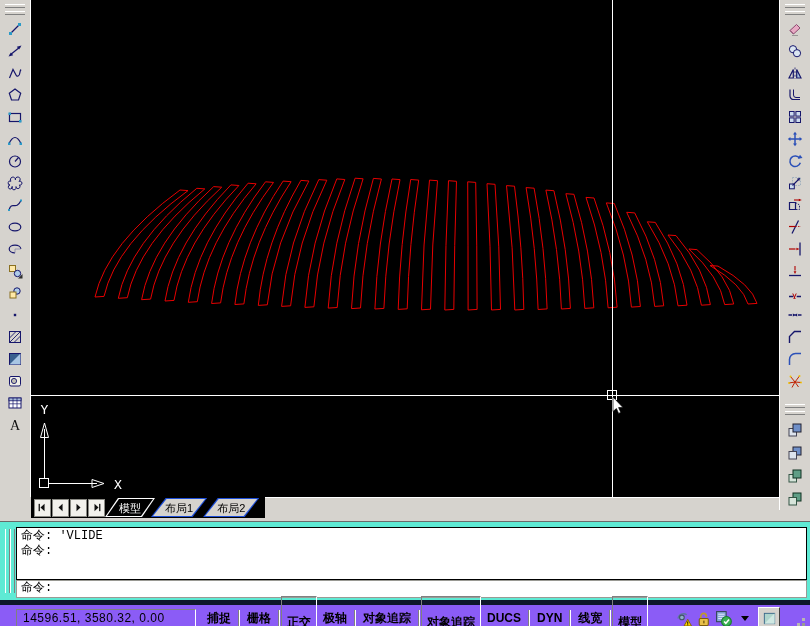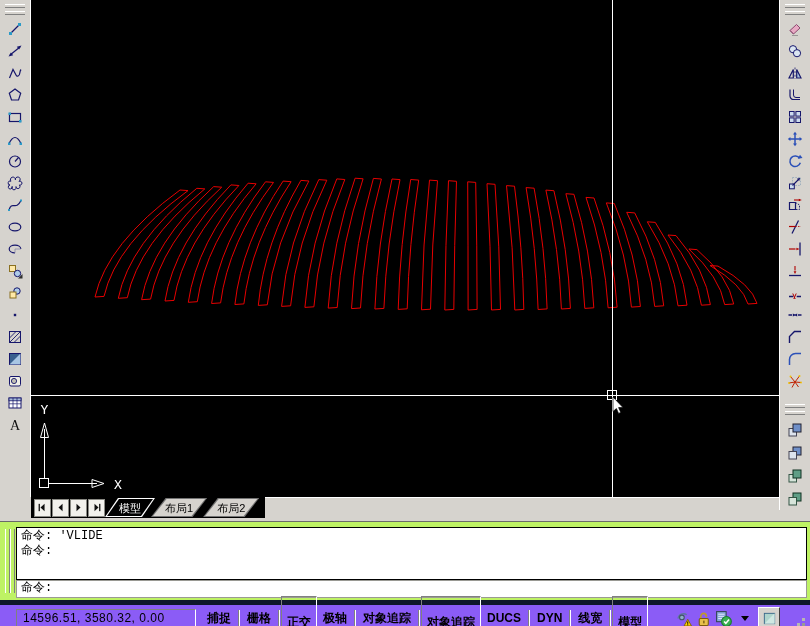--- a/index.html
+++ b/index.html
@@ -18,28 +18,28 @@
   .icn{display:flex;width:16px;height:16px;}
   .order-gap{height:26px;}
   .order-btn{height:23px;}
   
   #canvas{position:absolute;left:31px;top:0;width:748px;height:497px;background:#000;}
   #canvas svg{position:absolute;left:0;top:0;}
   
   #tabstrip{position:absolute;left:31px;top:497px;width:748px;height:21px;background:#000;display:flex;align-items:center;}
   .tab-nav{width:15px;height:16px;background:#f2f1ec;border:1px solid #8a8a84;margin-left:1px;display:flex;align-items:center;justify-content:center;}
   .tabs{display:flex;margin-left:4px;height:19px;}
-  .tab{height:19px;display:flex;margin-left:-4px;clip-path:polygon(26% 0,100% 0,74% 100%,0 100%);background:#737373;padding:0;}
+  .tab{height:19px;display:flex;margin-left:-4px;clip-path:polygon(26% 0,100% 0,74% 100%,0 100%);background:#1d4ed8;padding:0;}
   .tab-in{margin:1px 2px;padding:1px 12px 0 12px;font-size:11px;line-height:16px;
     clip-path:polygon(26% 0,100% 0,74% 100%,0 100%);background:#d6d3ce;color:#000;white-space:nowrap;}
   .tab.active{background:#fff;}
   .tab.active .tab-in{background:#000;color:#fff;}
   #tab-filler{flex:1;height:21px;background:#d6d3ce;border-top:1px solid #fff;margin-left:6px;}
   
-  #command{position:absolute;left:0;top:521px;width:810px;height:78px;background:#bef264;border-top:1px solid #6a6a6a;}
+  #command{position:absolute;left:0;top:521px;width:810px;height:78px;background:#5eead4;border-top:1px solid #6a6a6a;}
   .grip-v{position:absolute;top:7px;width:3px;height:64px;border-left:1px solid #fff;border-right:1px solid #808080;}
   #cmd-history{position:absolute;left:16px;top:5px;right:3px;height:49px;background:#fff;border:1px solid #000;
     font-family:"Liberation Mono",monospace;font-size:12px;line-height:15px;padding:1px 4px;color:#000;overflow:hidden;}
   #cmd-prompt{position:absolute;left:16px;top:58px;right:3px;height:16px;background:#fff;border:1px solid #9a9a94;
     font-family:"Liberation Mono",monospace;font-size:12px;line-height:15px;padding:0 4px;color:#000;}
   
   #statusbar{position:absolute;left:0;top:600px;width:810px;height:26px;background:#8b5cf6;border-top:5px solid #0f172a;
     display:flex;align-items:center;font-size:12px;}
   #coord-box{width:172px;height:15px;margin-left:16px;padding:1px 0 1px 6px;
     border:1px solid;border-color:#808080 #fff #fff #808080;white-space:nowrap;letter-spacing:0.5px;}

